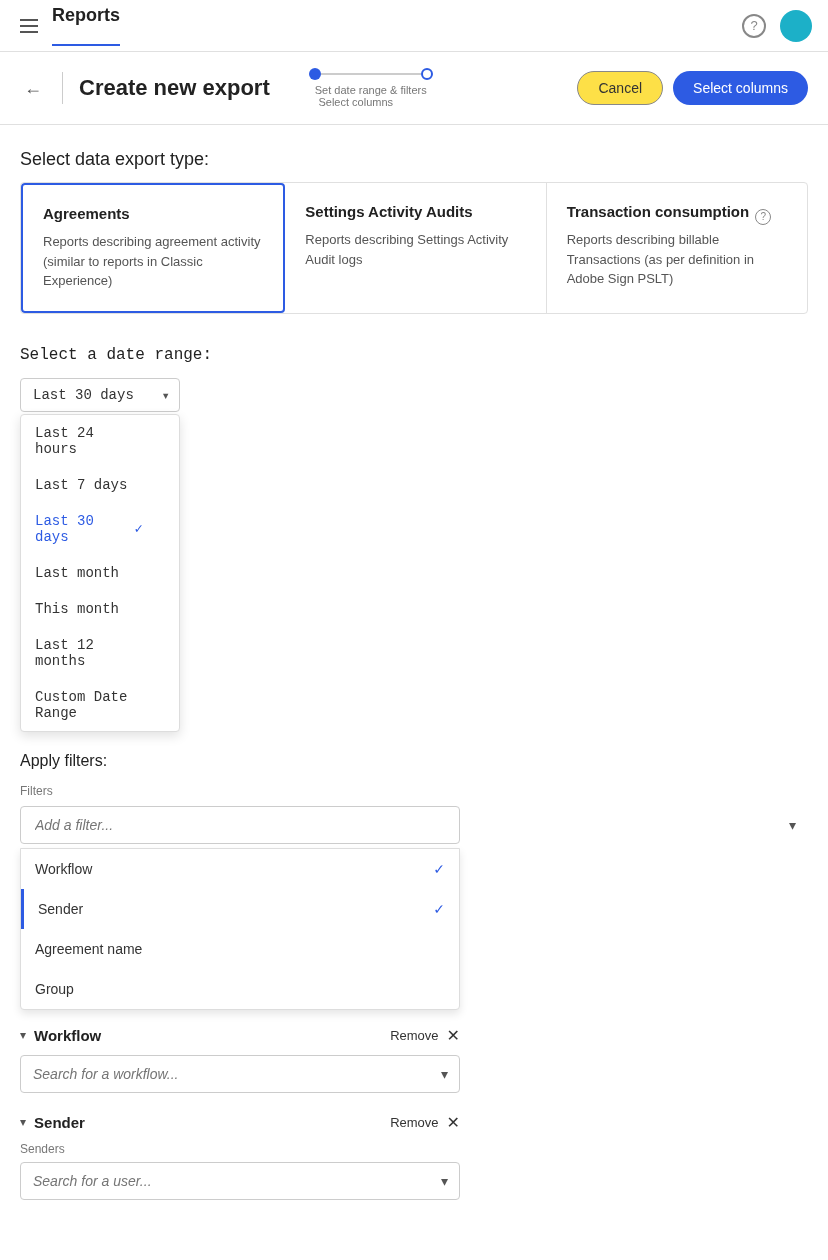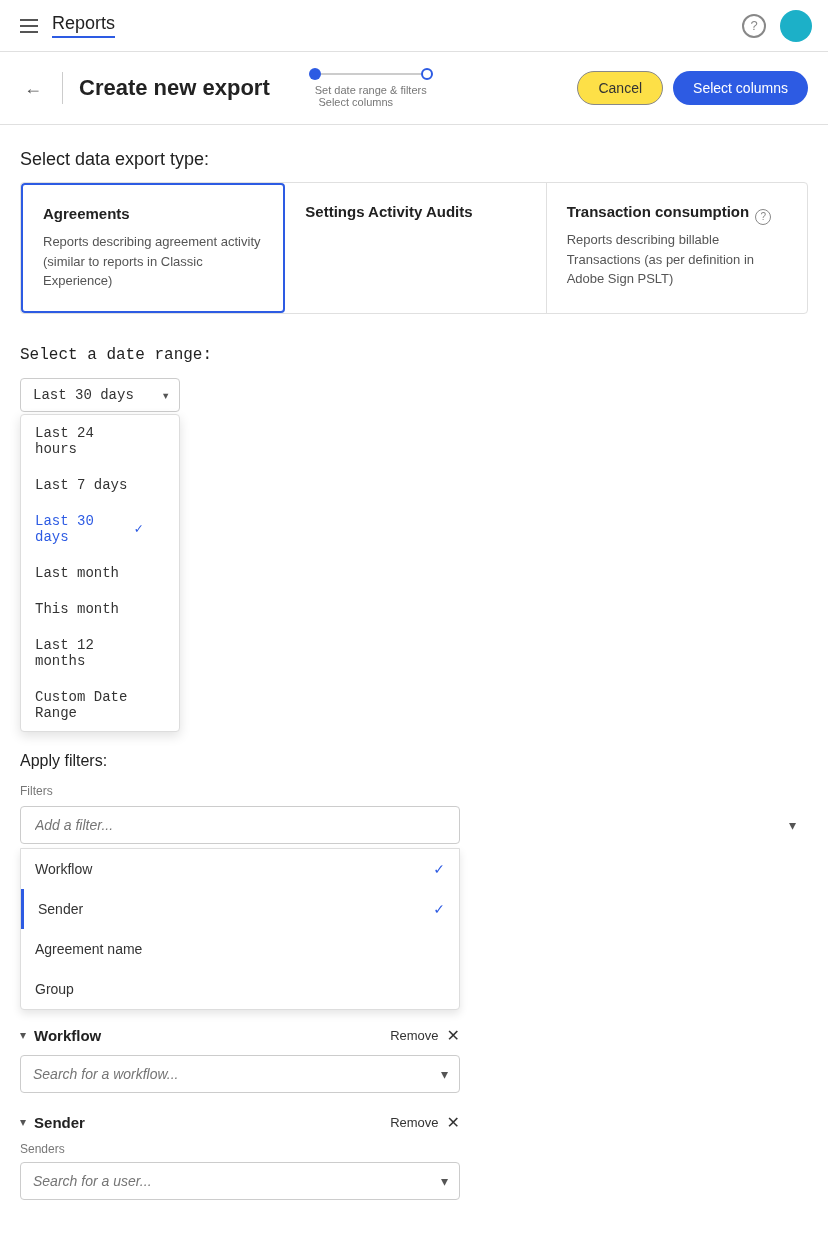--- a/index.html
+++ b/index.html
@@ -34,24 +34,24 @@
       padding: 4px;
     }
     .hamburger-icon span {
       display: block;
       width: 18px;
       height: 2px;
       background: #555;
     }
     .nav-title {
       font-size: 18px;
-      font-weight: 400;
+      font-weight: 700;
       color: #222;
       border-bottom: 2px solid #2d5be3;
-      padding-bottom: 2px;
+      padding-bottom: 18px;
     }
     .top-nav-right {
       display: flex;
       align-items: center;
       gap: 14px;
     }
     .help-icon {
       width: 24px;
       height: 24px;
       border-radius: 50%;
@@ -447,20 +447,21 @@
 
   <div class="section-title">Select data export type:</div>
 
   <div class="export-type-grid">
     <div class="export-card selected">
       <div class="export-card-title">Agreements</div>
       <div class="export-card-desc">Reports describing agreement activity (similar to reports in Classic Experience)</div>
     </div>
     <div class="export-card">
       <div class="export-card-title">Settings Activity Audits</div>
+      <div class="export-card-desc">Reports describing Settings Activity Audit logs</div>
     </div>
     <div class="export-card">
       <div class="export-card-title-row">
         <span class="export-card-title">Transaction consumption</span>
         <span class="info-icon">?</span>
       </div>
       <div class="export-card-desc">Reports describing billable Transactions (as per definition in Adobe Sign PSLT)</div>
     </div>
   </div>
 

